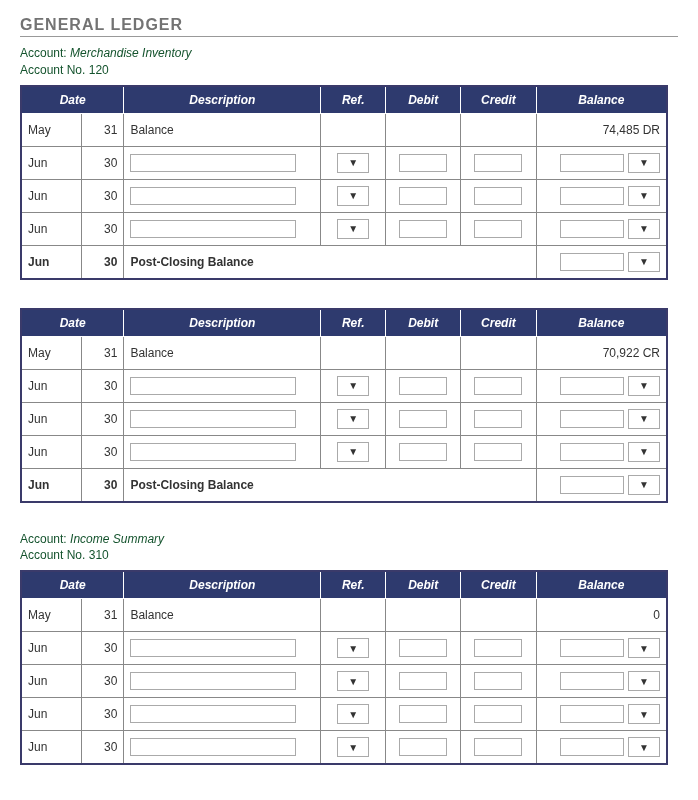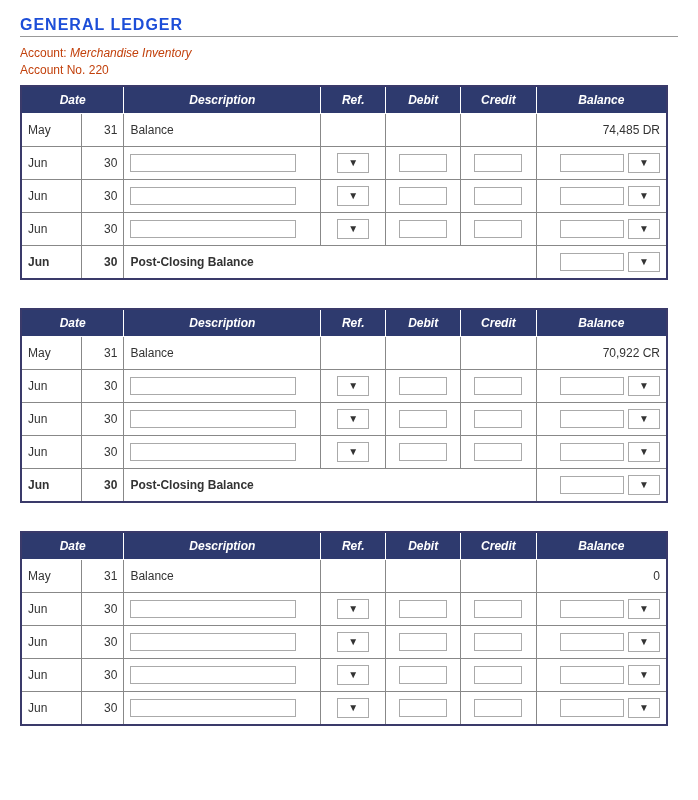--- a/index.html
+++ b/index.html
@@ -6,34 +6,34 @@
     font-family: Verdana, Arial, sans-serif;
     font-size: 12px;
     background: #fff;
     margin: 0;
     padding: 16px 20px;
     width: 698px;
     box-sizing: border-box;
     color: #333;
   }
   .page-title {
-    color: #1d4ed8;
+    color: #737373;
     font-weight: bold;
     font-size: 16px;
     letter-spacing: 1px;
     border-bottom: 1px solid #999;
     padding-bottom: 2px;
     margin-bottom: 8px;
   }
   .account-block {
     margin-bottom: 28px;
   }
   .account-header {
     font-size: 12px;
-    color: #c2410c;
+    color: #14532d;
     margin-bottom: 6px;
     line-height: 1.4;
   }
   .account-name {
     font-style: italic;
   }
   table.ledger {
     border-collapse: collapse;
     width: 648px;
     border: 2px solid #3a3a6a;
@@ -103,21 +103,21 @@
   }
   .num-right { text-align: right; padding-right: 8px; }
 </style>
 </head>
 <body>
 
 <div class="page-title">GENERAL LEDGER</div>
 
 <div id="accounts-container">
     <div class="account-block">
-      <div class="account-header"><span>Account:</span> <span class="account-name">Merchandise Inventory</span><br><span>Account No.</span> <span>220</span></div>
+      <div class="account-header"><span>Account:</span> <span class="account-name">Merchandise Inventory</span><br><span>Account No.</span> <span>120</span></div>
       <table class="ledger">
         <thead>
           <tr>
             <th colspan="2">Date</th>
             <th>Description</th>
             <th>Ref.</th>
             <th>Debit</th>
             <th>Credit</th>
             <th>Balance</th>
           </tr>
@@ -256,20 +256,21 @@
             <td class="col-desc" colspan="4">Post-Closing Balance</td>
             <td class="col-bal"><span class="bal-wrap">
                 <input class="cell-input" style="">
                 <span class="dropdown">▼</span>
               </span></td>
           </tr>
         </tbody>
       </table>
     </div>
     <div class="account-block">
+      <div class="account-header"><span>Account:</span> <span class="account-name">Income Summary</span><br><span>Account No.</span> <span>310</span></div>
       <table class="ledger">
         <thead>
           <tr>
             <th colspan="2">Date</th>
             <th>Description</th>
             <th>Ref.</th>
             <th>Debit</th>
             <th>Credit</th>
             <th>Balance</th>
           </tr>

